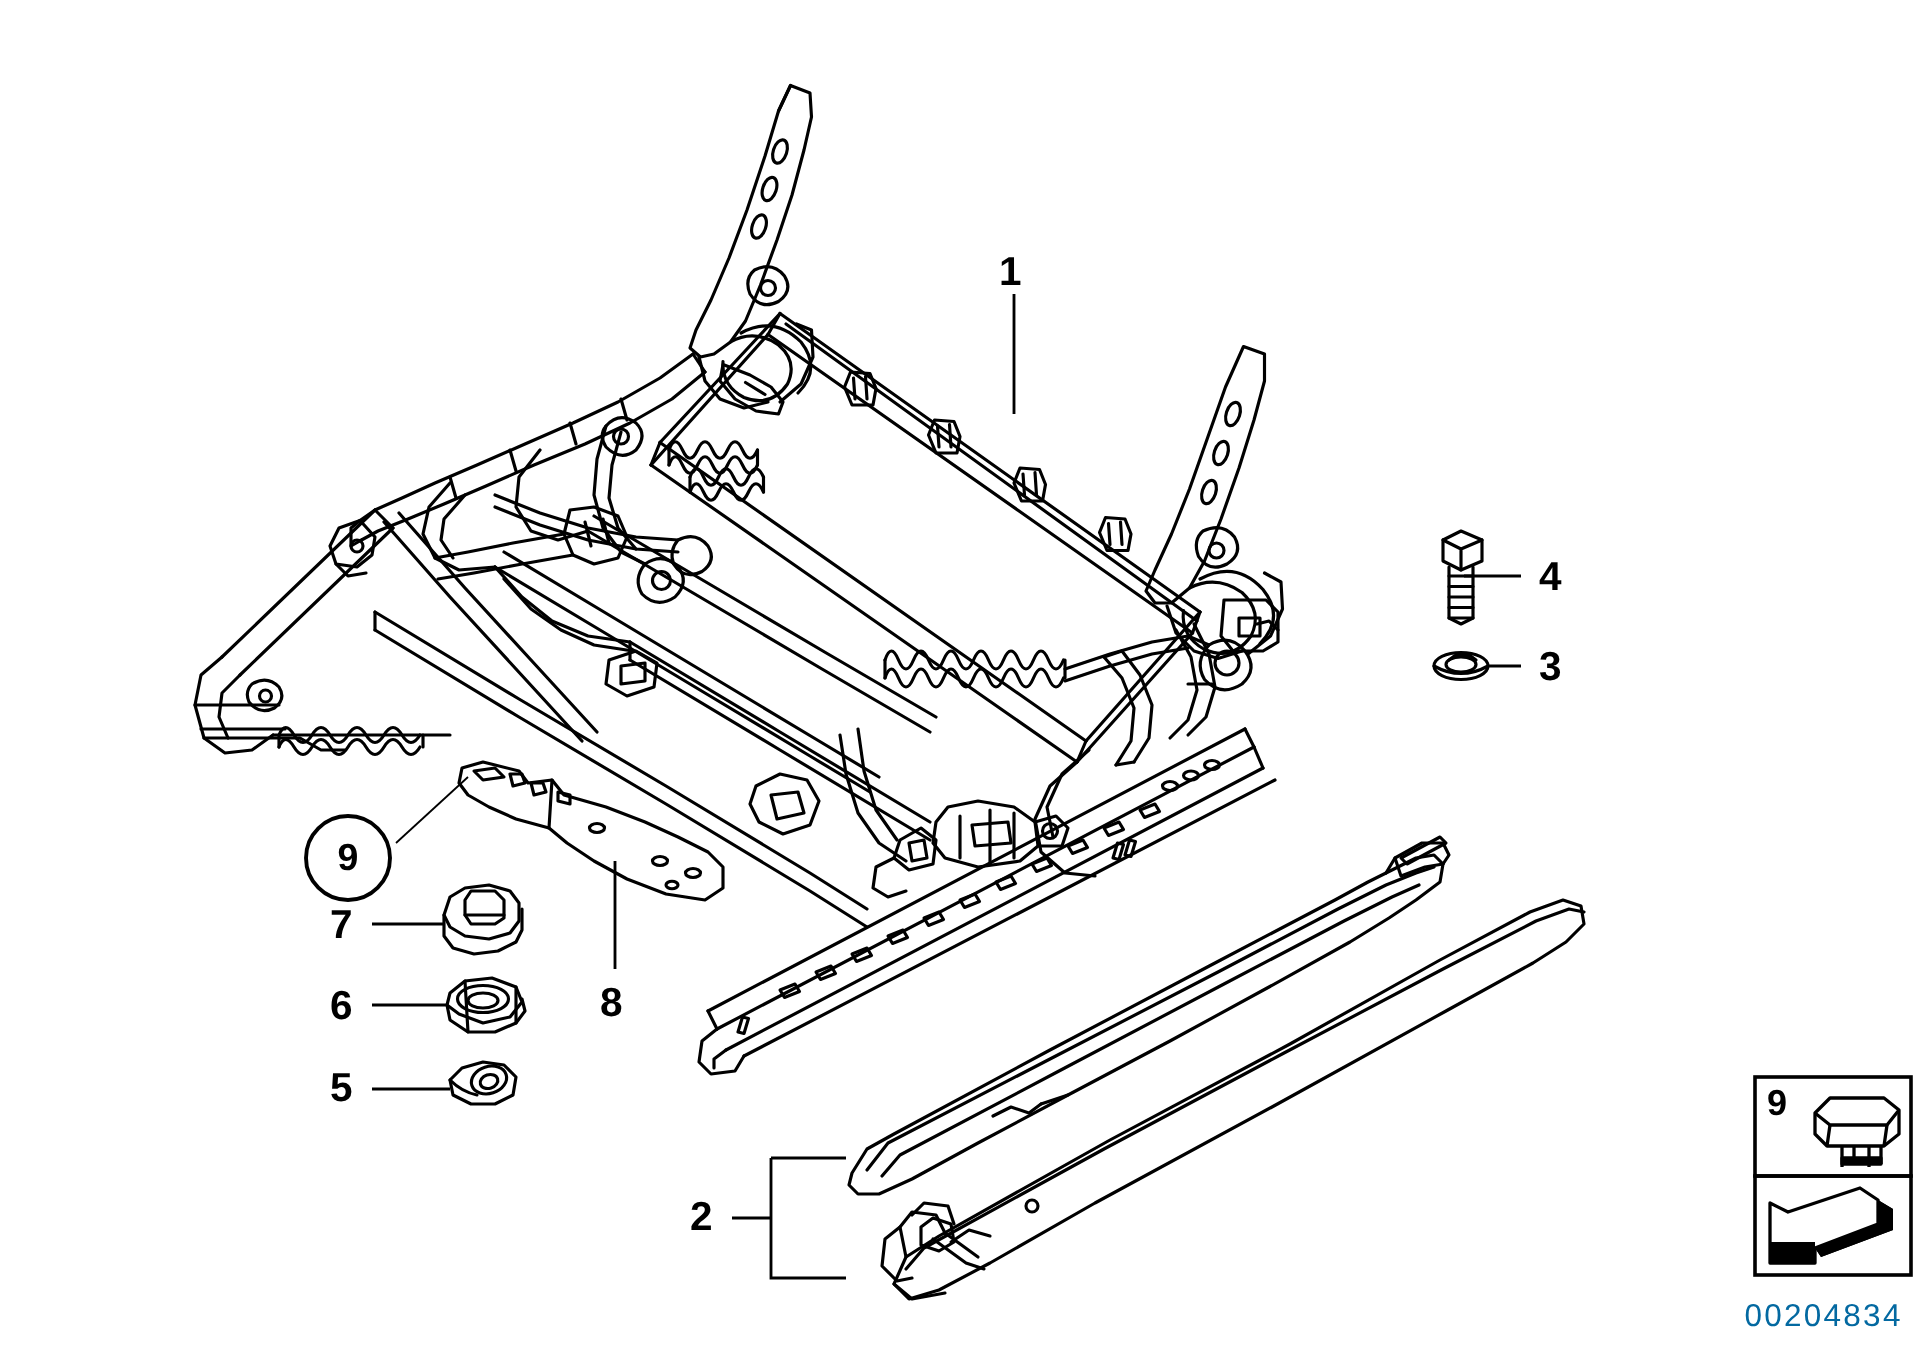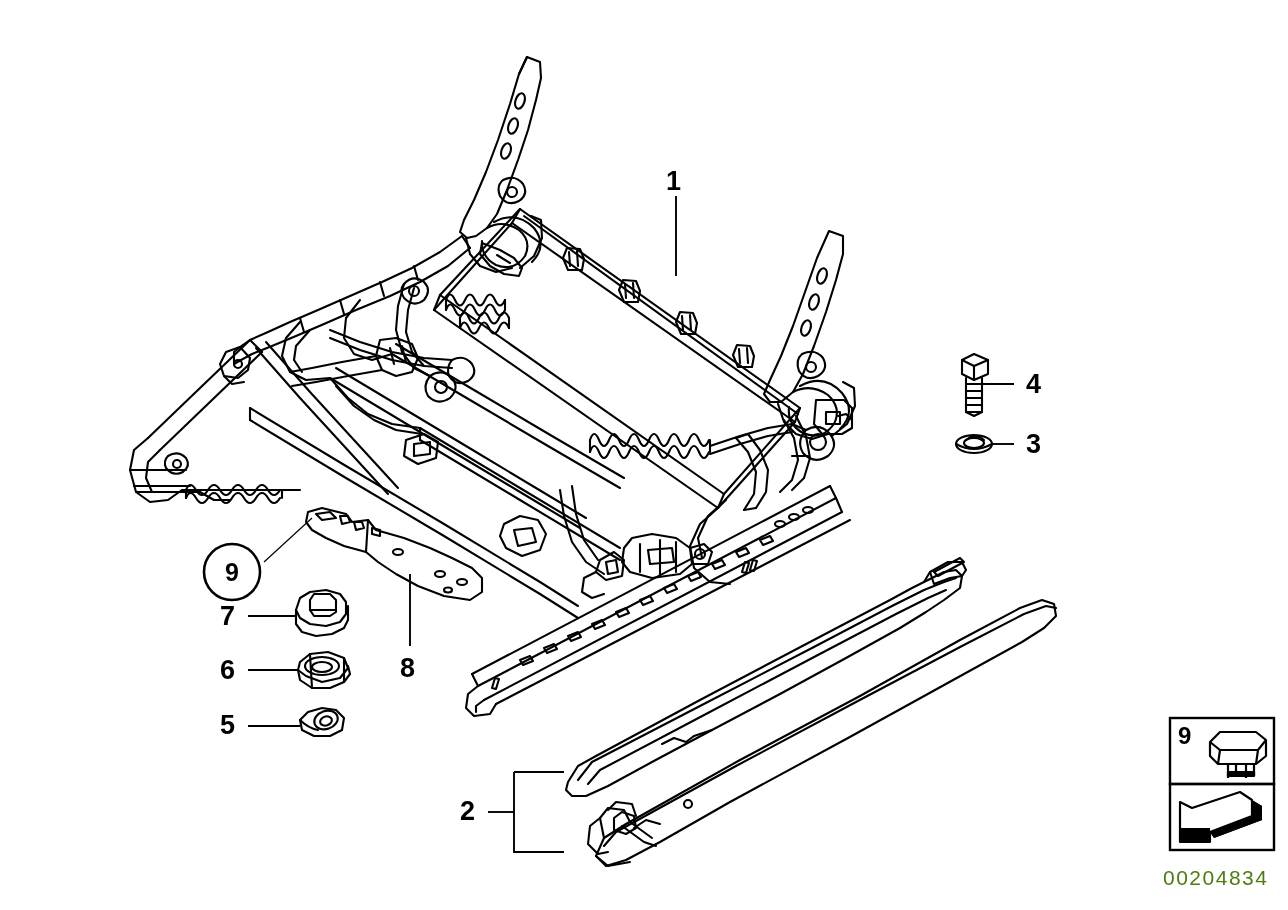--- a/index.html
+++ b/index.html
@@ -41,21 +41,21 @@
     display: flex;
     align-items: center;
     justify-content: center;
     border-radius: 50%;
   }
   .drawingno {
     position: absolute;
     font-family: "Liberation Sans", sans-serif;
     font-size: 21px;
     letter-spacing: 1.5px;
-    color: #4d7c0f;
+    color: #0369a1;
     font-weight: normal;
   }
   .inset-num {
     position: absolute;
     font-family: "Liberation Sans", sans-serif;
     font-weight: bold;
     font-size: 24px;
     color: #000000;
   }
 </style>

